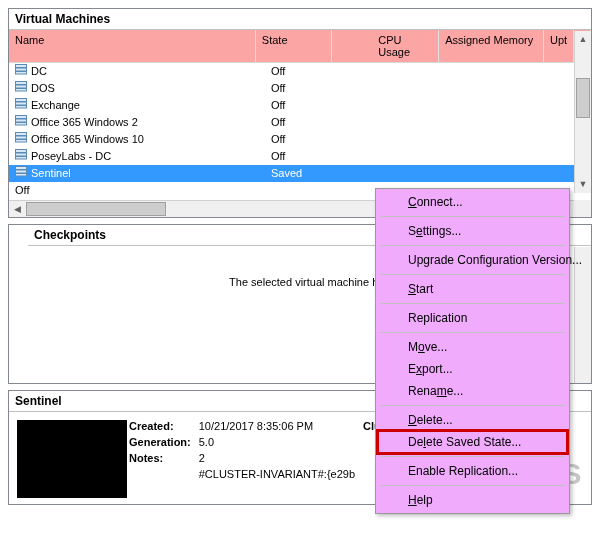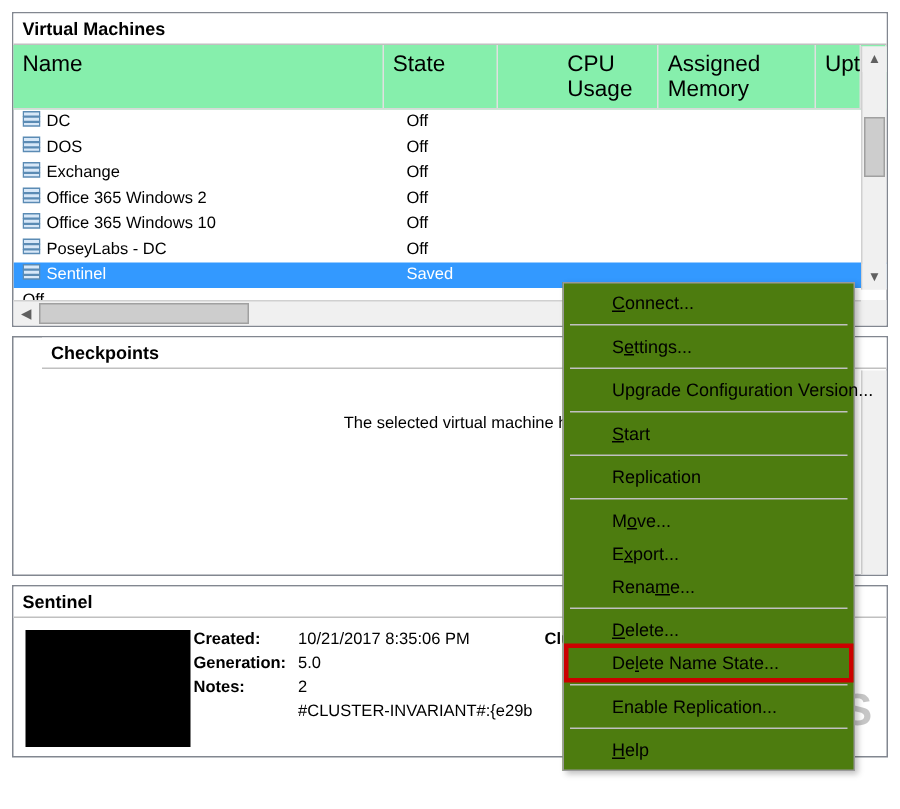--- a/index.html
+++ b/index.html
@@ -23,23 +23,23 @@
   .panel-title {
     padding: 3px 6px;
     font-weight: bold;
     font-size: 12px;
     background: #fff;
     border-bottom: 1px solid #c0c0c0;
   }
   .vm-panel { height: 210px; position: relative; }
   .grid-header {
     display: flex;
-    background: #86efac;
+    background: #fca5a5;
     border-bottom: 1px solid #d8d8d8;
-    font-size: 15px;
+    font-size: 11px;
   }
   .grid-header div {
     padding: 4px 6px;
     border-right: 1px solid #e0e0e0;
     color: #000;
   }
   .col-name { width: 260px; }
   .col-state { width: 80px; }
   .col-cpu { width: 70px; margin-left: 40px; }
   .col-mem { width: 110px; }
@@ -106,21 +106,21 @@
   .detail-vals { display: flex; flex-direction: column; gap: 4px; min-width: 130px; }
   .detail-labels2 { display: flex; flex-direction: column; gap: 4px; font-weight: bold; }
   .detail-vals2 { display: flex; flex-direction: column; gap: 4px; }
 
   
   .ctx {
     position: absolute;
     left: 375px;
     top: 188px;
     width: 195px;
-    background: #4d7c0f;
+    background: #f0abfc;
     border: 1px solid #999;
     box-shadow: 2px 2px 4px rgba(0,0,0,0.25);
     padding: 2px;
     font-size: 12px;
     z-index: 100;
   }
   .ctx-item {
     padding: 4px 18px 4px 30px;
     cursor: default;
     white-space: nowrap;
@@ -342,21 +342,21 @@
   <div class="ctx-sep"></div>
   <div class="ctx-item"><span class="ul">S</span><span>tart</span></div>
   <div class="ctx-sep"></div>
   <div class="ctx-item">Replication</div>
   <div class="ctx-sep"></div>
   <div class="ctx-item">M<span class="ul">o</span><span>ve...</span></div>
   <div class="ctx-item">E<span class="ul">x</span><span>port...</span></div>
   <div class="ctx-item">Rena<span class="ul">m</span><span>e...</span></div>
   <div class="ctx-sep"></div>
   <div class="ctx-item"><span class="ul">D</span><span>elete...</span></div>
-  <div class="ctx-item highlighted">De<span class="ul">l</span><span>ete Name State...</span></div>
+  <div class="ctx-item highlighted">De<span class="ul">l</span><span>ete Saved State...</span></div>
   <div class="ctx-sep"></div>
   <div class="ctx-item">Enable Replication...</div>
   <div class="ctx-sep"></div>
   <div class="ctx-item"><span class="ul">H</span><span>elp</span></div>
 </div>
 
 <div class="watermark">
   <span>A</span>
     <span class="circle"></span>
     <span>PUALS</span>

